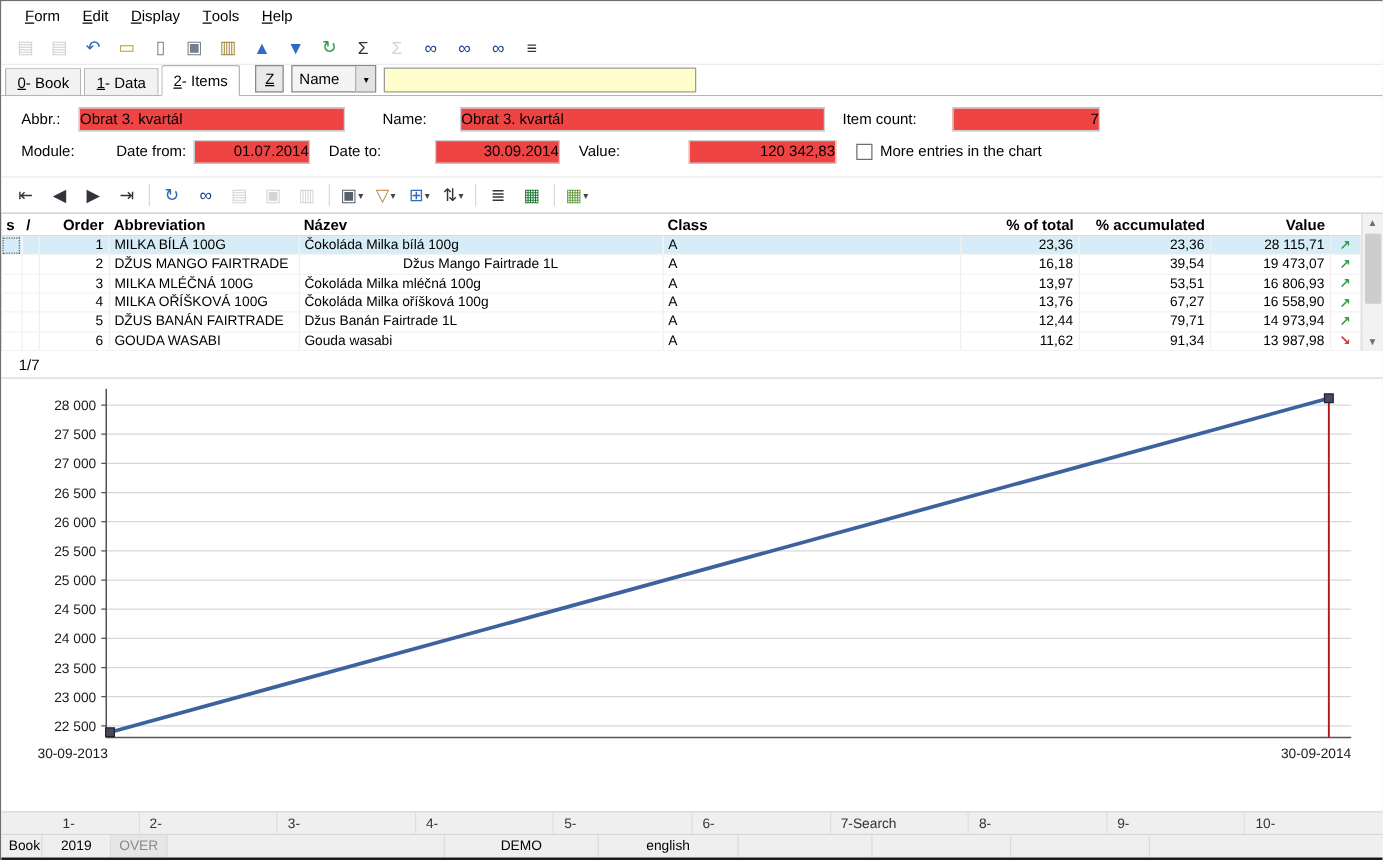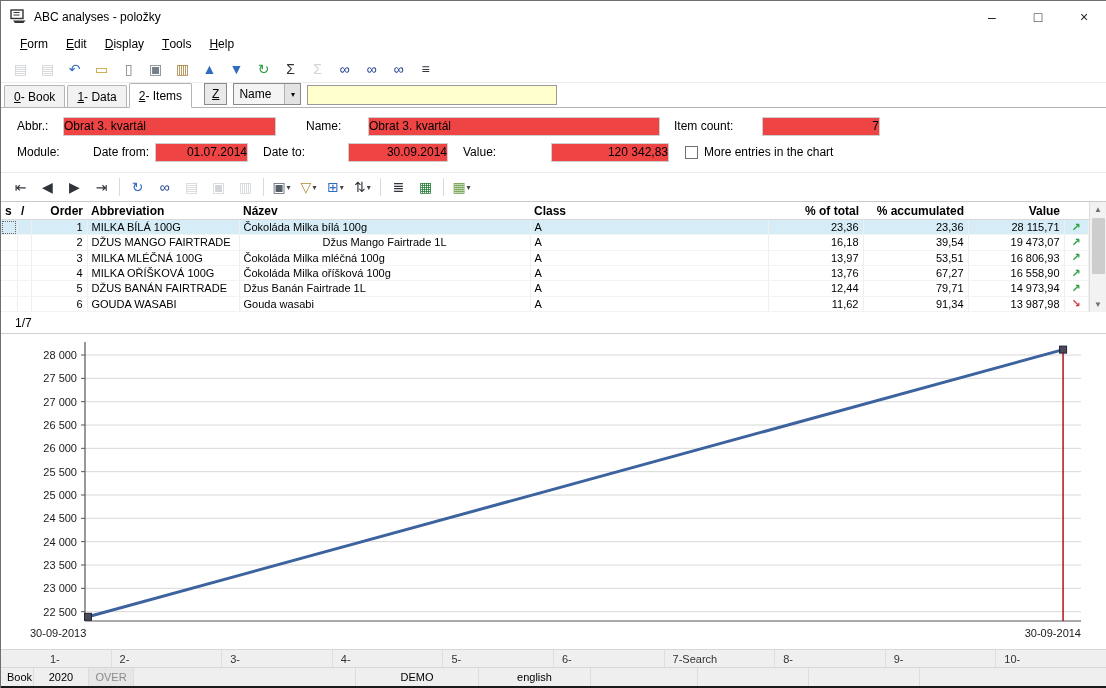--- a/index.html
+++ b/index.html
@@ -60,36 +60,20 @@
   .scell{display:flex;align-items:center;padding:0 6px;border-right:1px solid #dcdcdc;box-sizing:border-box;overflow:hidden;}
   .scell.center{justify-content:center;}
   .scell.muted{color:#8a8a8a;background:#e6e6e6;}
   .bottom-strip{flex:0 0 3px;background:#1a1a1a;}
 </style>
 </head>
 <body>
 
 <div class="window">
 
-  <div class="titlebar">
-    <span class="app-icon">
-      <svg width="17" height="15" viewBox="0 0 17 15">
-        <rect x="1" y="1" width="12" height="8.5" fill="none" stroke="#333" stroke-width="1.4"></rect>
-        <line x1="3.5" y1="3.5" x2="9.5" y2="3.5" stroke="#333" stroke-width="1"></line>
-        <line x1="3.5" y1="6" x2="9.5" y2="6" stroke="#333" stroke-width="1"></line>
-        <path d="M3 11.5 L15.5 11.5 L13.5 14 L5 14 Z" fill="#333"></path>
-      </svg>
-    </span>
-    <span class="title">ABC analyses - položky</span>
-    <div class="win-controls">
-      <div class="win-btn">–</div>
-      <div class="win-btn">□</div>
-      <div class="win-btn">×</div>
-    </div>
-  </div>
 
   <div class="menubar" id="menubar">
       <div class="menu-item"><span class="acc">F</span>orm</div>
       <div class="menu-item"><span class="acc">E</span>dit</div>
       <div class="menu-item"><span class="acc">D</span>isplay</div>
       <div class="menu-item"><span class="acc">T</span>ools</div>
       <div class="menu-item"><span class="acc">H</span>elp</div>
     </div>
 
   <div class="toolbar" id="toolbar-main">
@@ -424,21 +408,21 @@
       <div class="fkey">5-</div>
       <div class="fkey">6-</div>
       <div class="fkey">7-Search</div>
       <div class="fkey">8-</div>
       <div class="fkey">9-</div>
       <div class="fkey">10-</div>
     </div>
 
   <div class="statusbar" id="statusbar">
       <div class="scell" style="width: 33px;">Book</div>
-      <div class="scell center" style="width: 55px;">2020</div>
+      <div class="scell center" style="width: 55px;">2019</div>
       <div class="scell muted center" style="width: 45px;">OVER</div>
       <div class="scell" style="width: 222px;"></div>
       <div class="scell center" style="width: 123px;">DEMO</div>
       <div class="scell center" style="width: 112px;">english</div>
       <div class="scell" style="width: 107px;"></div>
       <div class="scell" style="width: 111px;"></div>
       <div class="scell" style="width: 111px;"></div>
       <div class="scell" style="flex: 1 1 0%;"></div>
     </div>
 

